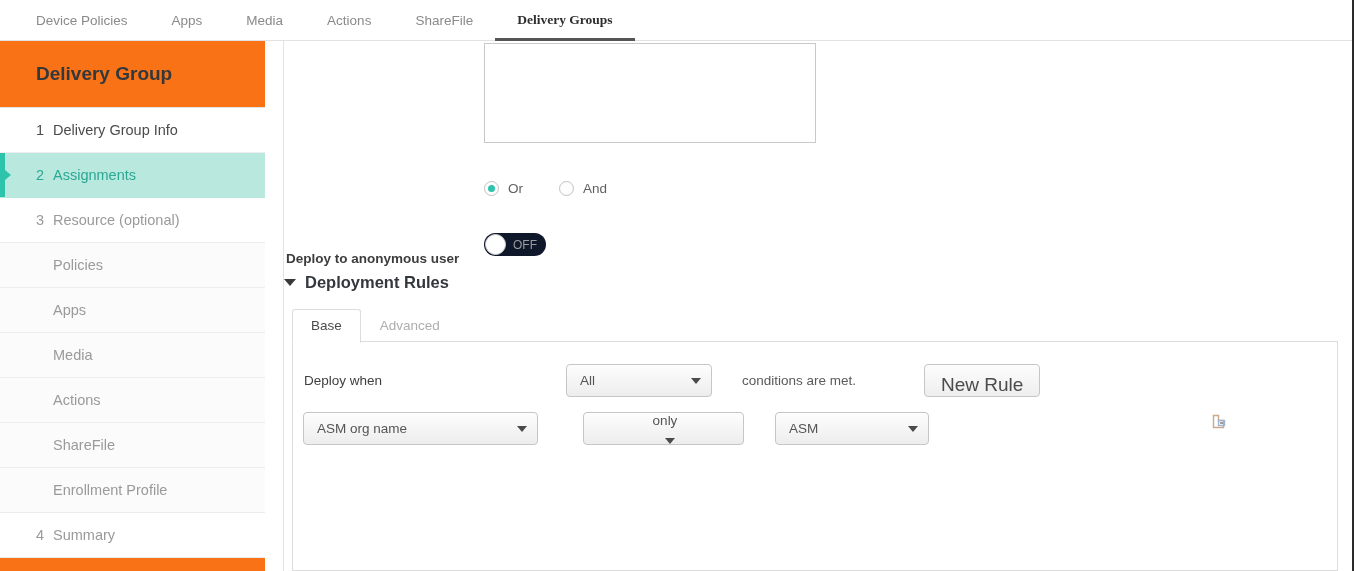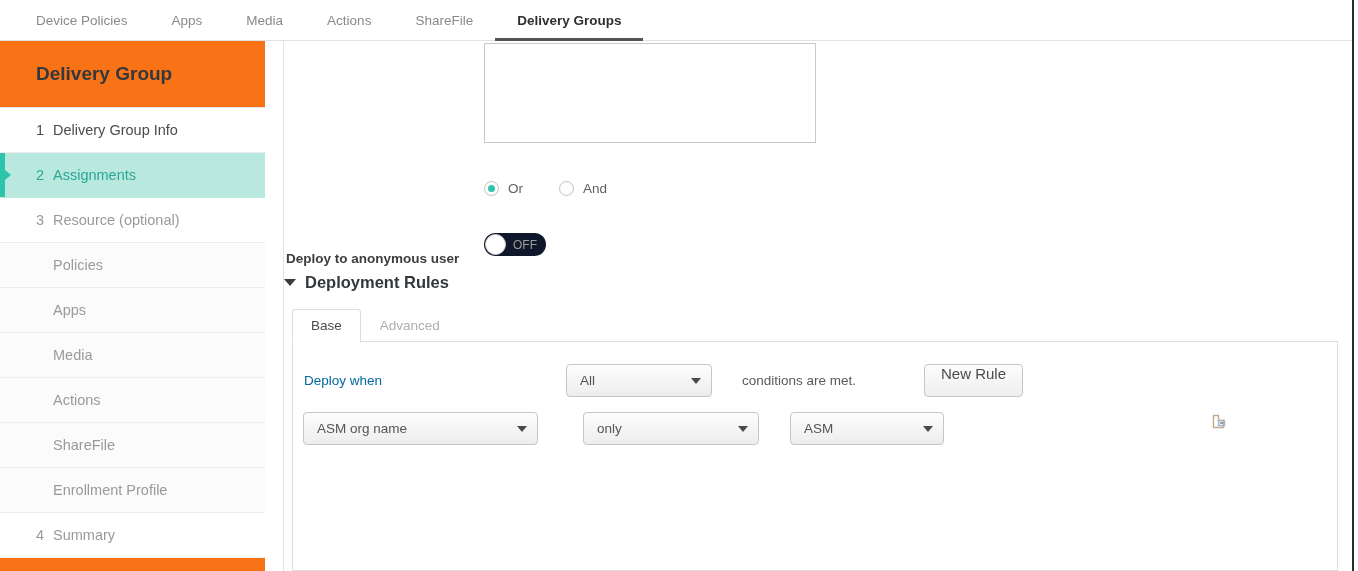--- a/index.html
+++ b/index.html
@@ -31,20 +31,21 @@
     padding: 0 22px;
     font-size: 13.5px;
     color: #8a8a8a;
     white-space: nowrap;
     position: relative;
     cursor: pointer;
   }
   .top-tab.active {
     color: #2f2f2f;
     font-weight: bold;
+    font-family: Liberation Serif, serif;
   }
   .top-tab.active::after {
     content: "";
     position: absolute;
     left: 0; right: 0; bottom: -1px;
     height: 3px;
     background: #555555;
   }
 
   
@@ -276,21 +277,21 @@
   }
 
   .deploy-when-row {
     position: absolute;
     left: 11px; top: 22px;
     display: flex;
     align-items: center;
   }
   .dw-label {
     font-size: 13.5px;
-    color: #0369a1;
+    color: #404040;
     width: 262px;
   }
   .cond-text {
     font-size: 13.5px;
     color: #5a5a5a;
     margin-left: 30px;
   }
 
   .select {
     height: 33px;
@@ -308,33 +309,33 @@
   }
   .select .arrow {
     width: 0; height: 0;
     border-left: 5px solid transparent;
     border-right: 5px solid transparent;
     border-top: 6px solid #4a4a4a;
     margin-left: 10px;
   }
   .sel-all   { width: 146px; }
   .sel-attr  { width: 235px; gap: 20px; }
-  .sel-op    { width: 176px; }
+  .sel-op    { width: 161px; flex-direction: column; }
   .sel-val   { width: 154px; }
 
   .btn {
     height: 33px;
     padding: 0 16px;
     border: 1px solid #c6c6c6;
     border-radius: 4px;
     background: linear-gradient(#fdfdfd, #eeeeee);
-    font-size: 15px;
+    font-size: 19px;
     color: #4b4b4b;
     display: flex;
-    align-items: flex-start;
+    align-items: flex-end;
     cursor: pointer;
   }
   .new-rule-btn {
     position: absolute;
     left: 631px; top: 22px;
   }
 
   .rule-row {
     position: absolute;
     left: 10px; top: 70px;

